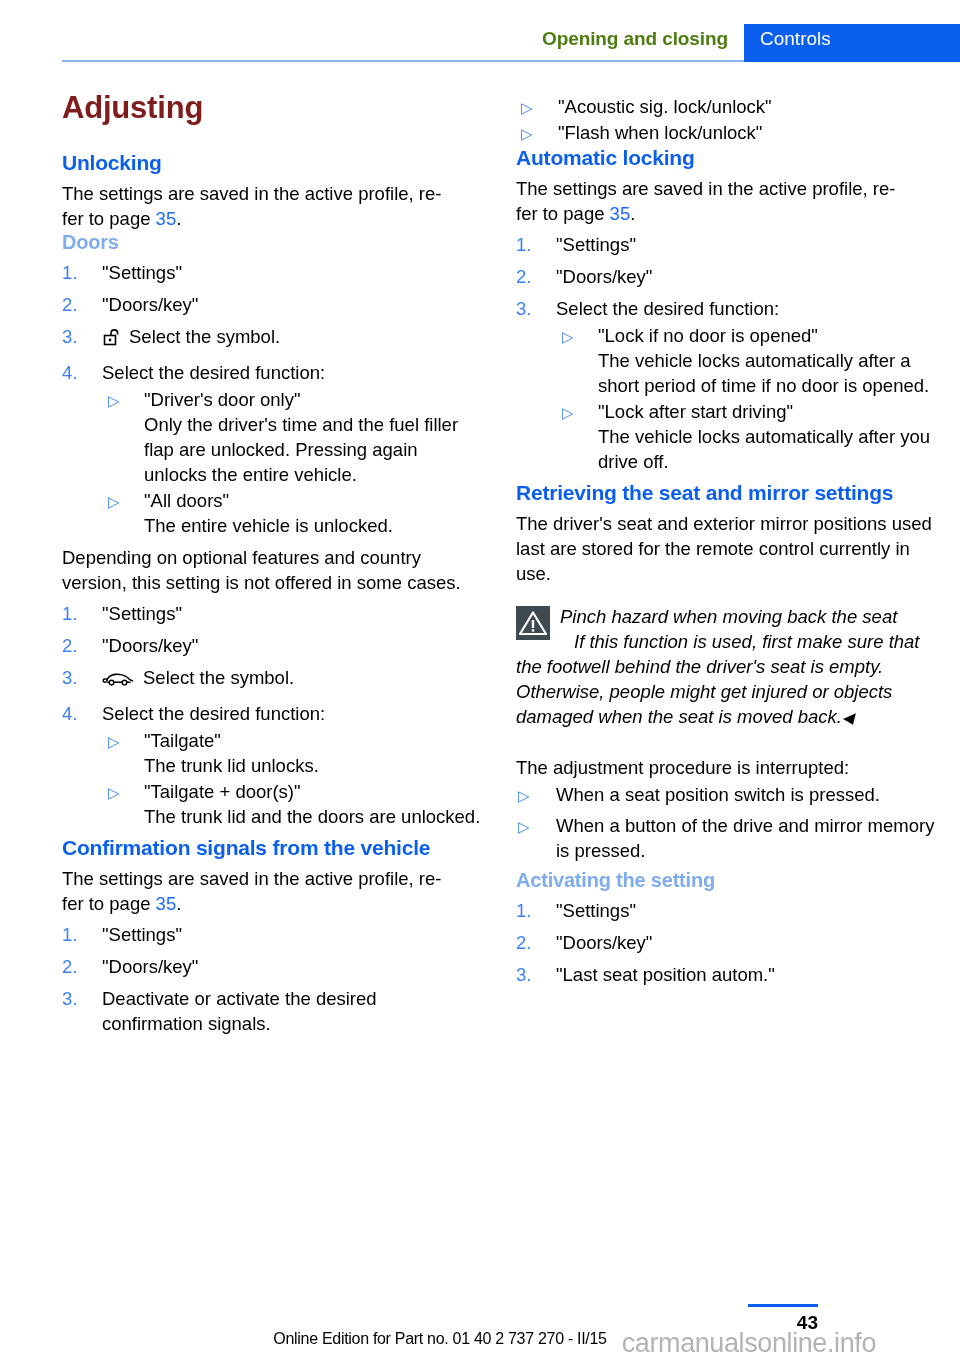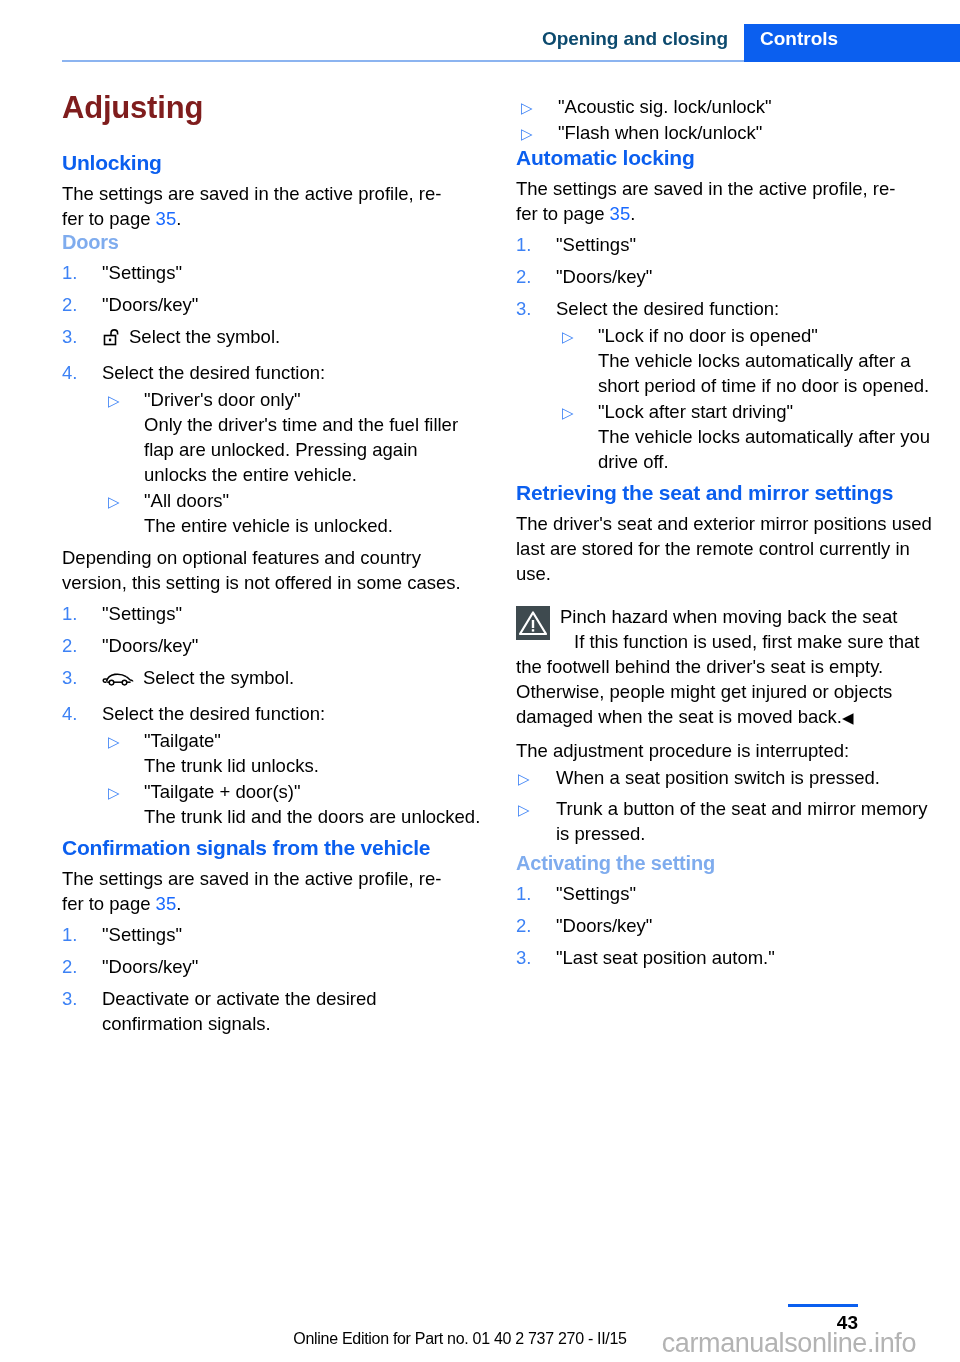--- a/index.html
+++ b/index.html
@@ -26,32 +26,32 @@
   }
   .header-tabs {
     position: absolute;
     right: 0;
     top: 24px;
     display: flex;
     align-items: stretch;
     height: 34px;
   }
   .tab-inactive {
-    color: #0c4a6e;
+    color: #4d7c0f;
     font-size: 19px;
     font-weight: bold;
     padding: 4px 16px 4px 14px;
     white-space: nowrap;
     letter-spacing: -0.1px;
   }
   .tab-active {
     background: #0B5FEF;
     color: #ffffff;
     font-size: 19px;
-    font-weight: bold;
+    font-weight: normal;
     padding: 4px 0 4px 16px;
     width: 216px;
     box-sizing: border-box;
     white-space: nowrap;
   }
   .header-rule {
     position: absolute;
     left: 62px;
     right: 0;
     top: 60px;
@@ -173,20 +173,21 @@
 
   
   ul.tri.top > li { padding-left: 40px; margin-bottom: 6px; }
   ul.tri.top > li > .tribullet { left: 2px; }
 
   
   .warn {
     margin-top: 18px;
     font-size: 18.5px;
     line-height: 25px;
+    font-style: italic;
   }
   .warn-icon {
     float: left;
     width: 34px;
     height: 34px;
     background: #3E4A4F;
     margin: 2px 10px 0 0;
     position: relative;
   }
   .warn-icon svg { display: block; }
@@ -199,21 +200,20 @@
     margin-right: 7px;
   }
 
   
   .footer {
     position: absolute;
     left: 0;
     bottom: 0;
     width: 880px;
     height: 72px;
-    padding-left: 40px;
   }
   .footer-rule {
     position: absolute;
     right: 62px;
     top: 14px;
     width: 70px;
     height: 3px;
     background: #0B5FEF;
   }
   .footer-pageno {
@@ -341,24 +341,24 @@
         <svg width="34" height="34" viewBox="0 0 34 34">
             <polygon points="17,6.5 30,28 4,28" fill="none" stroke="#ffffff" stroke-width="2.2" stroke-linejoin="round"></polygon>
             <rect x="15.8" y="14" width="2.4" height="8" fill="#ffffff"></rect>
             <rect x="15.8" y="23.2" width="2.4" height="2.4" fill="#ffffff"></rect>
           </svg>
       </div>
       <span>Pinch hazard when moving back the seat</span><br>
       <span style="display:inline-block; width:14px;"></span><span>If this function is used, first make sure that the footwell behind the driver's seat is empty. Otherwise, people might get injured or objects damaged when the seat is moved back.</span><span class="warn-end">◀</span>
     </div>
 
-    <p class="para" style="margin-top:8px;">The adjustment procedure is interrupted:</p>
+    <p class="para" style="margin-top:25px;">The adjustment procedure is interrupted:</p>
     <ul class="tri top">
       <li><span class="tribullet">▷</span><span>When a seat position switch is pressed.</span></li>
-      <li><span class="tribullet">▷</span><span>Trunk a button of the seat and mirror memory is pressed.</span></li>
+      <li><span class="tribullet">▷</span><span>When a button of the drive and mirror memory is pressed.</span></li>
     </ul>
 
     <h3 class="h3 sp-before-h3">Activating the setting</h3>
     <ol class="steps">
       <li><span class="num">1.</span><span>"Settings"</span></li>
       <li><span class="num">2.</span><span>"Doors/key"</span></li>
       <li><span class="num">3.</span><span>"Last seat position autom."</span></li>
     </ol>
 
   </div>

